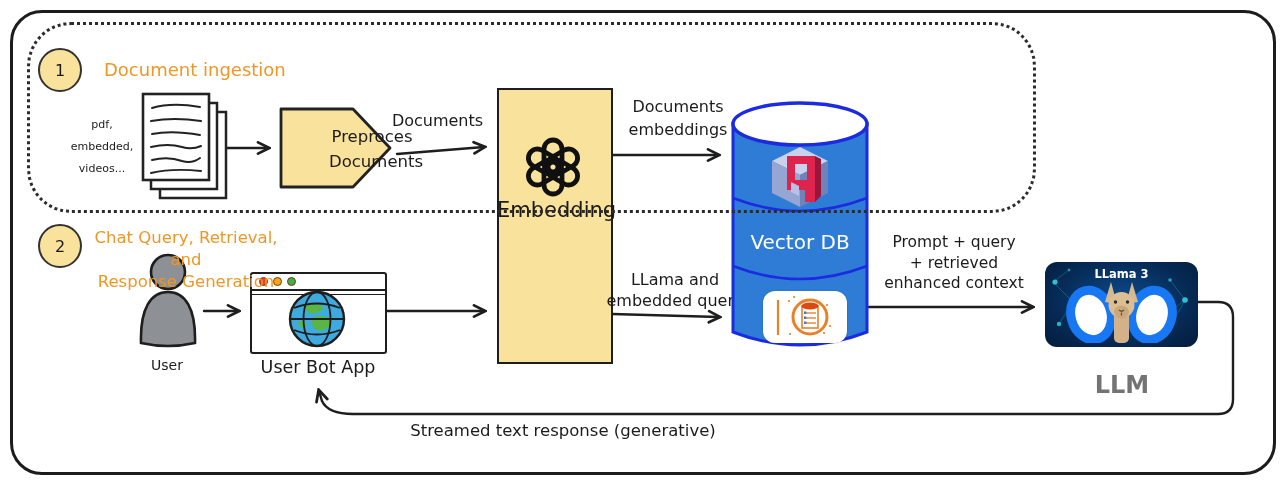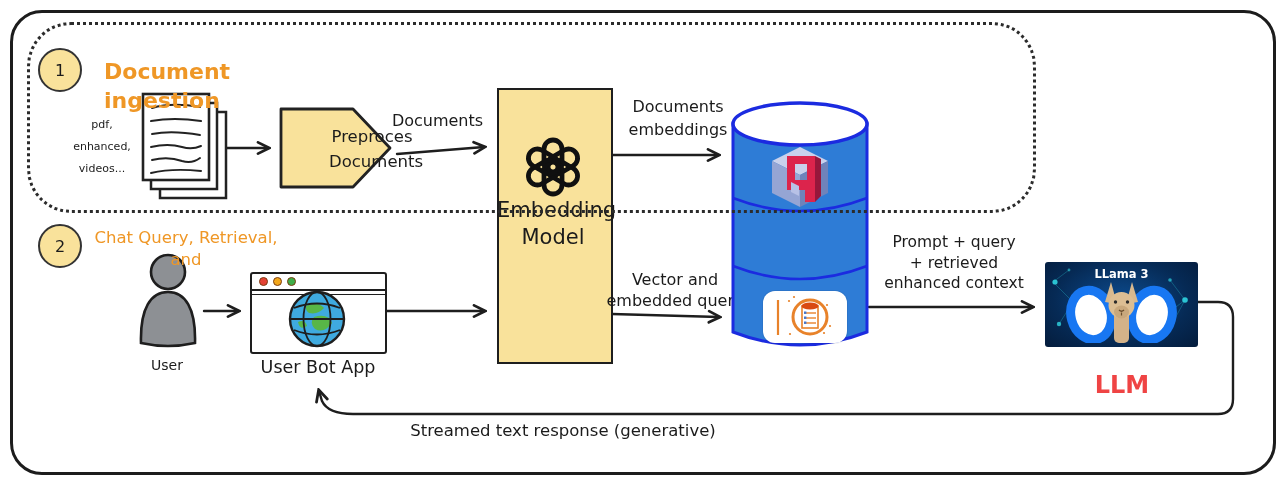--- a/index.html
+++ b/index.html
@@ -10,21 +10,21 @@
 
   
   .outer-frame{left:10px;top:10px;width:1260px;height:459px;border:3px solid #1c1c1c;border-radius:32px;z-index:0;}
   .dotted-frame{left:27px;top:22px;width:1003px;height:185px;border:3px dotted #2b2b2b;border-radius:44px;z-index:6;pointer-events:none;}
 
   
   .badge{width:40px;height:40px;border-radius:50%;background:#F9E29B;border:2.5px solid #333;
          display:flex;align-items:center;justify-content:center;font-size:16px;z-index:7;}
   .badge-1{left:38px;top:48px;} .badge-2{left:38px;top:224px;}
   .sec-title{color:#EF9726;z-index:7;}
-  .title-1{left:104px;top:58px;width:230px;text-align:left;font-size:22px;font-weight:bold;}
+  .title-1{left:104px;top:58px;width:230px;text-align:left;font-size:18px;}
   .title-2{left:80px;top:227px;width:212px;font-size:16.5px;line-height:22px;}
 
   
   .src-label{left:50px;top:114px;width:104px;font-size:11px;line-height:22px;}
   .docs-svg{left:138px;top:92px;z-index:3;}
   .pentagon-svg{left:278px;top:106px;z-index:3;}
   .pentagon-label{left:281px;top:124px;width:86px;font-size:16.5px;line-height:25px;z-index:4;margin-left:48px;}
   .edge-documents{left:380px;top:111px;width:115px;font-size:16px;z-index:4;}
 
   
@@ -46,27 +46,27 @@
   .user-label{left:132px;top:356px;width:70px;font-size:14px;}
   .browser{left:250px;top:272px;width:133px;height:78px;background:#fff;border:2.6px solid #1e1e1e;border-radius:3px;z-index:3;}
   .browser-bar{height:15px;border-bottom:2.4px solid #1e1e1e;display:flex;align-items:center;gap:5px;padding-left:7px;}
   .browser-subline{height:1.6px;background:#1e1e1e;margin-top:2.5px;}
   .dot{width:7px;height:7px;border-radius:50%;border:1px solid #7a3b10;}
   .dot-red{background:#E34234;} .dot-yellow{background:#F2A71B;} .dot-green{background:#3FAE49;}
   .globe-svg{left:287px;top:289px;z-index:4;}
   .chatbot-label{left:248px;top:356px;width:140px;font-size:17.5px;}
 
   
-  .llm-box{left:1045px;top:262px;width:153px;height:85px;border-radius:3px;overflow:hidden;z-index:4;
+  .llm-box{left:1045px;top:262px;width:153px;height:85px;border-radius:12px;overflow:hidden;z-index:4;
            background:radial-gradient(ellipse at 50% 45%, #0C4B8E 0%, #062A55 62%, #041C3C 100%);}
   .llm-badge{position:absolute;left:0;top:5px;width:100%;text-align:center;color:#fff;
              font-size:11.5px;font-weight:bold;z-index:2;}
   .metallama-svg{position:absolute;left:10px;top:15px;z-index:1;}
   .llm-pattern{position:absolute;left:0;top:0;z-index:0;}
-  .llm-label{left:1080px;top:370px;width:84px;font-size:24px;font-weight:bold;color:#ef4444;}
+  .llm-label{left:1080px;top:370px;width:84px;font-size:24px;font-weight:bold;color:#737373;}
 
   
   .edge-prompt{left:878px;top:232px;width:152px;font-size:15.5px;line-height:20.5px;z-index:4;}
   .edge-streamed{left:408px;top:420px;width:310px;font-size:16.5px;}
 
   .arrows{left:0;top:0;z-index:2;pointer-events:none;}
 </style>
 </head>
 <body>
 
@@ -78,25 +78,26 @@
   <div class="abs badge badge-1">
     <span>1</span>
   </div>
   <div class="lbl sec-title title-1">Document ingestion</div>
 
   <div class="abs badge badge-2">
     <span>2</span>
   </div>
   <div class="lbl sec-title title-2">
     <div>Chat Query, Retrieval, and</div>
+    <div>Response Generation</div>
   </div>
 
   <div class="lbl src-label">
     <div>pdf,</div>
-    <div>enhanced,</div>
+    <div>embedded,</div>
     <div>videos...</div>
   </div>
   <svg class="abs docs-svg" width="102" height="112" viewBox="0 0 102 112">
     <rect x="22" y="20" width="66" height="86" fill="#fff" stroke="#222" stroke-width="2.5"></rect>
     <rect x="13" y="11" width="66" height="86" fill="#fff" stroke="#222" stroke-width="2.5"></rect>
     <rect x="5" y="2" width="66" height="86" fill="#fff" stroke="#222" stroke-width="2.6"></rect>
     <g stroke="#222" stroke-width="2" fill="none" stroke-linecap="round">
       <path d="M14 16 Q34 10 62 15"></path>
       <path d="M13 29 Q36 25 63 29"></path>
       <path d="M14 42 Q34 38 62 43"></path>
@@ -121,46 +122,46 @@
       <rect x="23" y="5" width="18" height="32" rx="9"></rect>
       <rect x="23" y="5" width="18" height="32" rx="9" transform="rotate(60 32 32)"></rect>
       <rect x="23" y="5" width="18" height="32" rx="9" transform="rotate(120 32 32)"></rect>
       <rect x="23" y="5" width="18" height="32" rx="9" transform="rotate(180 32 32)"></rect>
       <rect x="23" y="5" width="18" height="32" rx="9" transform="rotate(240 32 32)"></rect>
       <rect x="23" y="5" width="18" height="32" rx="9" transform="rotate(300 32 32)"></rect>
     </g>
   </svg>
   <div class="lbl embed-label">
     <div>Embedding</div>
-    <div>Model</div>
   </div>
 
   <div class="lbl edge-doc-emb">
     <div>Documents</div>
     <div>embeddings</div>
   </div>
   <div class="lbl edge-query">
-    <div>Vector and</div>
+    <div>LLama and</div>
     <div>embedded query</div>
   </div>
 
   <svg class="abs cyl-svg" width="154" height="266" viewBox="0 0 154 266">
     <path d="M10 28 L10 236 Q77 262 144 236 L144 28 Z" fill="#2E7CD6" stroke="#1B2BE0" stroke-width="3"></path>
     <ellipse cx="77" cy="28" rx="67" ry="21" fill="#ffffff" stroke="#1B2BE0" stroke-width="3.5"></ellipse>
     <path d="M10 102 Q77 128 144 102" fill="none" stroke="#1B2BE0" stroke-width="2.6"></path>
     <path d="M10 170 Q77 196 144 170" fill="none" stroke="#1B2BE0" stroke-width="2.6"></path>
   </svg>
   <svg class="abs qdrant-svg" width="66" height="62" viewBox="0 0 66 62">
     <polygon points="33,1 61,15 33,29 5,15" fill="#C9D1EC"></polygon>
     <polygon points="5,15 33,29 33,61 5,47" fill="#95A5D4"></polygon>
     <polygon points="61,15 33,29 33,61 61,47" fill="#6F83BA"></polygon>
     <path d="M20 10 L48 10 L48 56 L38 56 L38 44 L20 44 Z M28 18 L40 18 L40 34 L28 34 Z" fill="#DC244C" fill-rule="evenodd"></path>
     <polygon points="48,10 54,13 54,50 48,56" fill="#97173B"></polygon>
     <polygon points="24,36 32,40 32,50 24,46" fill="#B7C1E6"></polygon>
   </svg>
+  <div class="lbl vectordb-label">Vector DB</div>
   <div class="abs dbcard">
     <svg width="84" height="52" viewBox="0 0 84 52">
       <line x1="15" y1="9" x2="15" y2="44" stroke="#E8822A" stroke-width="2.2"></line>
       <circle cx="47" cy="26" r="17" fill="none" stroke="#E8822A" stroke-width="3"></circle>
       <g fill="#E8822A">
         <circle cx="26" cy="10" r="1.1"></circle>
           <circle cx="31" cy="6" r="1.1"></circle>
           <circle cx="64" cy="14" r="1.1"></circle>
         <circle cx="67" cy="35" r="1.1"></circle>
           <circle cx="61" cy="42" r="1.1"></circle>

